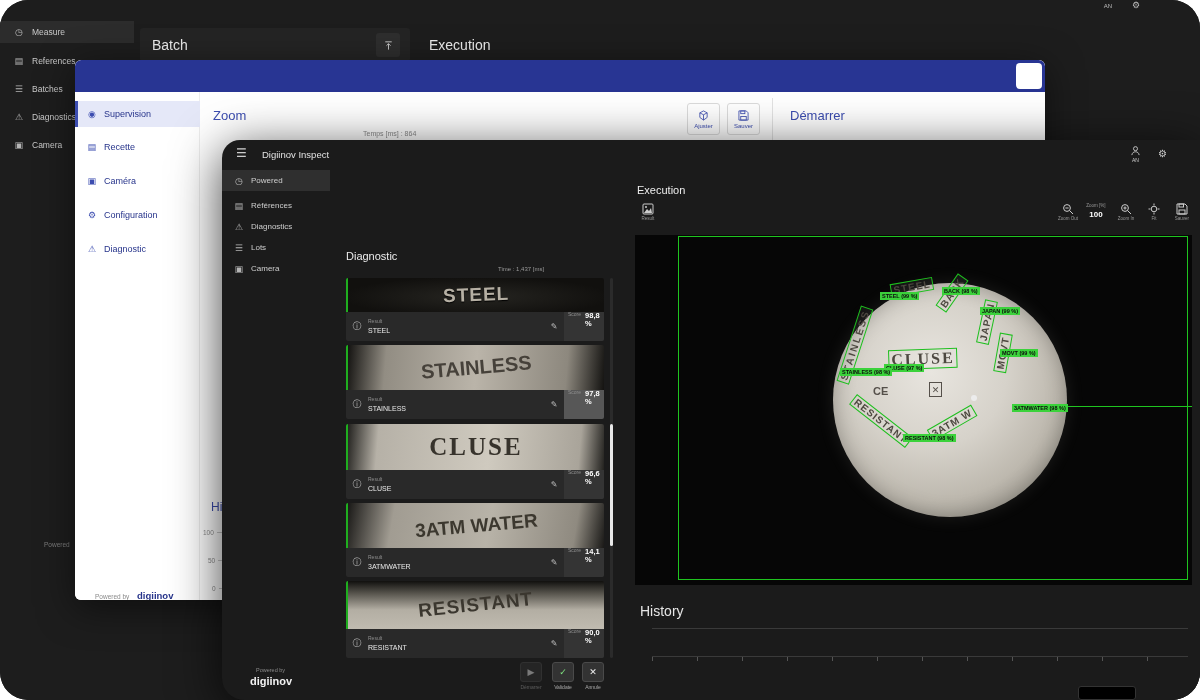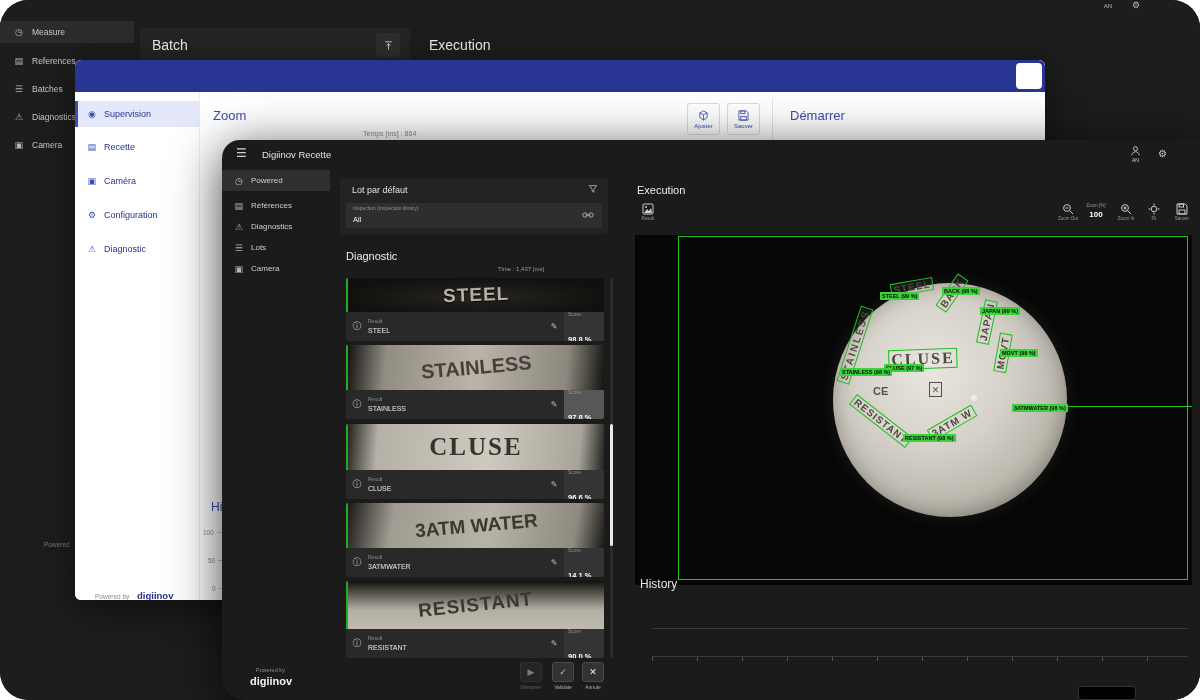--- a/index.html
+++ b/index.html
@@ -43,21 +43,21 @@
   .s3 .word{font-family:"Liberation Serif",serif;color:#37332c;font-size:25px;letter-spacing:2px}
   .s4{background:linear-gradient(100deg,#1a1917 0%,#a19c92 18%,#b8b3a8 55%,#8f8a80 88%,#1a1917 100%)}
   .s4 .word{color:#3c382f;font-size:19px;transform:rotate(-5deg)}
   .s5{background:linear-gradient(180deg,#11100e 0%,#55524b 25%,#b3aea3 60%,#c0bbb0 100%)}
   .s5 .word{color:#3b372f;font-size:19px;transform:rotate(-6deg);letter-spacing:1px}
   .crow{display:flex;align-items:stretch;background:#292929;height:29px}
   .ibadge{width:22px;display:flex;align-items:center;justify-content:center;color:#bbb;font-size:9px}
   .rcol{flex:1;display:flex;flex-direction:column;justify-content:center;gap:2px}
   .rval{font-size:7px;color:#e8e8e8;line-height:1}
   .pencil{width:20px;display:flex;align-items:center;justify-content:center;color:#bbb;font-size:8px}
-  .score{width:40px;background:#343434;display:flex;flex-direction:column;justify-content:flex-start;gap:18px;padding-left:4px}
+  .score{width:40px;background:#343434;display:flex;flex-direction:row;justify-content:flex-start;gap:4px;padding-left:4px}
   .score.hl{background:#575757}
   .sval{font-size:7.5px;color:#fff;font-weight:bold;line-height:1}
   .abtn{position:absolute;width:26px;text-align:center}
   .abtn .bicon{width:22px;height:20px;margin:0 auto;background:#333;border:1px solid #4a4a4a;border-radius:3px;display:flex;align-items:center;justify-content:center;color:#eee;font-size:9px}
   .abtn .blbl{font-size:5px;color:#aaa;margin-top:2px}
   .abtn.dim{opacity:.45}
   .tool{position:absolute;width:28px;text-align:center;color:#ccc}
   .tool svg{margin:0 auto}
   .tool .tlbl{font-size:4.5px;color:#999;margin-top:2px;line-height:1.1}
   .wbox{position:absolute;border:1px solid #1dbf1d;color:#4d4840;font-weight:bold;white-space:nowrap;padding:0 2px;font-size:10px;letter-spacing:1px;background:rgba(255,255,255,.05)}
@@ -175,21 +175,21 @@
         <i></i>
       </div>
 
     <div class="abs" style="left:20px;top:533px;font-size:6.5px;color:#8a8a8a"><span>Powered by</span></div>
     <div class="abs" style="left:62px;top:530px;font-size:9.5px;font-weight:bold;color:#27348b">digiinov</div>
   </div>
 
   <div id="win-front" class="win">
 
     <div class="abs" style="left:14px;top:6px;font-size:12px;color:#ccc">☰</div>
-    <div class="abs" style="left:40px;top:9px;font-size:9.5px;color:#e2e2e2">Digiinov Recette</div>
+    <div class="abs" style="left:40px;top:9px;font-size:9.5px;color:#e2e2e2">Digiinov Inspect</div>
     <div class="abs" style="left:908px;top:5px">
       <svg width="11" height="11" viewBox="0 0 12 12">
           <g stroke="#ccc" stroke-width="1" fill="none">
             <circle cx="6" cy="4" r="2.2"></circle>
             <path d="M2 11c.5-2.6 2-3.6 4-3.6s3.5 1 4 3.6"></path>
           </g>
         </svg>
       <div style="font-size:5px;color:#ccc;text-align:center;margin-top:1px">AN</div>
     </div>
     <div class="abs" style="left:936px;top:8px;font-size:10px;color:#ccc">⚙</div>
@@ -210,41 +210,20 @@
       <span class="mini-ic">☰</span>
       <span>Lots</span>
     </div>
     <div class="fr-sitem" style="top:118px">
       <span class="mini-ic">▣</span>
       <span>Camera</span>
     </div>
     <div class="abs" style="left:34px;top:527px;font-size:5.5px;color:#8a8a8a">Powered by</div>
     <div class="abs" style="left:28px;top:535px;font-size:11px;font-weight:bold;color:#f2f2f2">digiinov</div>
 
-    <div class="abs" style="left:118px;top:38px;width:268px;height:56px;background:#232323;border-radius:3px">
-      <div class="abs" style="left:12px;top:7px;font-size:9px;color:#e0e0e0">Lot par défaut</div>
-      <div class="abs" style="right:10px;top:6px">
-        <svg width="10" height="10" viewBox="0 0 12 12">
-            <path d="M1.5 2h9L7 6.5V10L5 8.6V6.5z" fill="none" stroke="#bbb" stroke-width="1"></path>
-          </svg>
-      </div>
-      <div class="abs" style="left:6px;top:25px;width:256px;height:25px;background:#2e2e2e;border-radius:2px">
-        <div class="abs tinylbl" style="left:7px;top:3px">Inspection (Inspection library)</div>
-        <div class="abs" style="left:7px;top:12px;font-size:7.5px;color:#efefef">All</div>
-        <div class="abs" style="right:8px;top:8px">
-          <svg width="12" height="8" viewBox="0 0 14 8">
-              <g stroke="#bbb" stroke-width="1" fill="none">
-                <rect x="1" y="1.5" width="5" height="5" rx="2.5"></rect>
-                <rect x="8" y="1.5" width="5" height="5" rx="2.5"></rect>
-                <line x1="4" y1="4" x2="10" y2="4"></line>
-              </g>
-            </svg>
-        </div>
-      </div>
-    </div>
 
     <div class="abs" style="left:124px;top:110px;font-size:11px;color:#ededed">Diagnostic</div>
     <div class="abs" style="left:276px;top:126px;font-size:6px;color:#9a9a9a">Time : 1,437  [ms]</div>
 
     <div class="card" style="top:138px">
       <div class="strip s1" style="height:34px">
           <span class="word">STEEL</span>
         </div>
       <div class="crow">
         <span class="ibadge">ⓘ</span>
@@ -431,20 +410,20 @@
       <div class="tag" style="left:245px;top:57px">STEEL (99 %)</div>
       <div class="tag" style="left:307px;top:52px">BACK (98 %)</div>
       <div class="tag" style="left:345px;top:72px">JAPAN (99 %)</div>
       <div class="tag" style="left:365px;top:114px">MOVT (99 %)</div>
       <div class="tag" style="left:249px;top:129px">CLUSE (97 %)</div>
       <div class="tag" style="left:205px;top:133px">STAINLESS (98 %)</div>
       <div class="tag" style="left:377px;top:169px">3ATMWATER (98 %)</div>
       <div class="tag" style="left:268px;top:199px">RESISTANT (98 %)</div>
     </div>
 
-    <div class="abs" style="left:418px;top:437px;font-size:12px;color:#e5e5e5">History</div>
+    <div class="abs" style="left:418px;top:463px;font-size:14px;color:#e5e5e5">History</div>
     <div class="abs" style="left:430px;top:488px;width:536px;height:1px;background:#3a3a3a"></div>
     <div class="abs" style="left:430px;top:516px;width:536px;height:1px;background:#3a3a3a"></div>
     <div class="abs" style="left:430px;top:517px;width:536px;height:4px;background:repeating-linear-gradient(90deg,#555 0 1px,transparent 1px 45px)"></div>
     <div class="abs" style="left:856px;top:546px;width:58px;height:14px;background:#000;border:1px solid #333;border-radius:3px"></div>
   </div>
 
 </div>
 
 </body></html>

